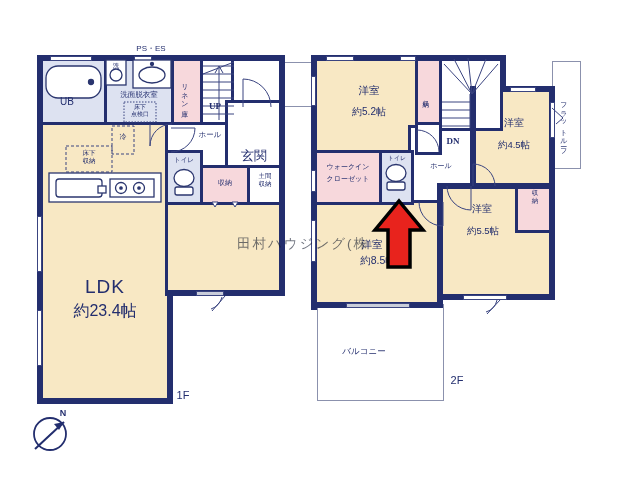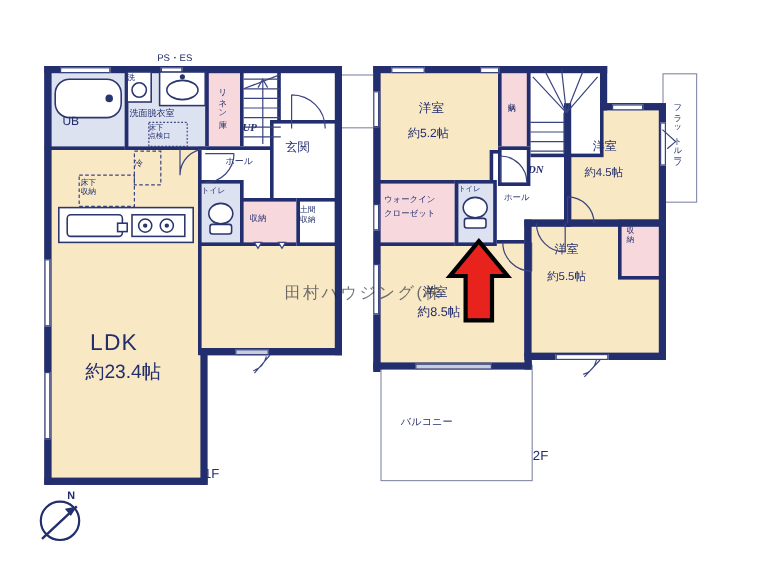--- a/index.html
+++ b/index.html
@@ -7,24 +7,24 @@
          font-family:"Liberation Sans",sans-serif;}
   .room{position:absolute;box-sizing:border-box;border:3px solid #232e6e;z-index:1;}
   .cream{background:#f8e8c4;}
   .pink{background:#f7d8dc;}
   .blue{background:#dde2f1;}
   .white{background:#ffffff;}
   .thin{border-width:1.5px;border-color:#8b91ad;z-index:2;}
   .wall{position:absolute;background:#232e6e;z-index:10;}
   .win{position:absolute;background:#ffffff;border:1px solid #3a4480;box-sizing:border-box;z-index:12;}
   .win.gray{background:#c9cdda;}
-  .lbl{position:absolute;color:#232e6e;line-height:1.18;z-index:30;
+  .lbl{position:absolute;color:#232e6e;text-align:center;line-height:1.18;z-index:30;
        white-space:pre-line;}
   .v{writing-mode:vertical-rl;text-orientation:upright;letter-spacing:1px;}
-  .stair-lbl{font-family:"Liberation Serif",serif;font-style:italic;font-weight:bold;}
+  .stair-lbl{font-family:"Liberation Serif",serif;font-weight:bold;}
   .wm{position:absolute;z-index:45;color:#0f172a;opacity:.6;white-space:nowrap;
       letter-spacing:2px;text-align:left;}
   svg{position:absolute;left:0;top:0;z-index:15;pointer-events:none;}
   #arrow-svg{z-index:40;}
   #compass-svg{z-index:30;}
 </style>
 </head>
 <body>
 
 <div id="stage">
@@ -174,21 +174,21 @@
   <div class="lbl" style="left:56px;top:408px;width:14px;font-size:9px;font-weight:bold">N</div>
 
   <div class="lbl" style="left:131px;top:44px;width:40px;font-size:8px">PS・ES</div>
   <div class="lbl" style="left:52px;top:96px;width:30px;font-size:10px">UB</div>
   <div class="lbl" style="left:108px;top:91px;width:62px;font-size:7.5px">洗面脱衣室</div>
   <div class="lbl" style="left:124px;top:104px;width:32px;font-size:6px">床下
 点検口</div>
   <div class="lbl v" style="left:180px;top:68px;height:48px;font-size:7px">リネン庫</div>
   <div class="lbl stair-lbl" style="left:202px;top:101px;width:26px;font-size:9px">UP</div>
   <div class="lbl" style="left:188px;top:131px;width:44px;font-size:7.5px">ホール</div>
-  <div class="lbl" style="left:238px;top:118px;width:32px;font-size:10px">玄関</div>
+  <div class="lbl" style="left:238px;top:148px;width:32px;font-size:13px">玄関</div>
   <div class="lbl" style="left:168px;top:156px;width:32px;font-size:6.5px">トイレ</div>
   <div class="lbl" style="left:208px;top:179px;width:34px;font-size:7px">収納</div>
   <div class="lbl" style="left:250px;top:172px;width:30px;font-size:6.5px">土間
 収納</div>
   <div class="lbl" style="left:106px;top:62px;width:20px;font-size:6.5px">洗</div>
   <div class="lbl" style="left:112px;top:133px;width:22px;font-size:7px">冷</div>
   <div class="lbl" style="left:67px;top:149px;width:44px;font-size:6.5px">床下
 収納</div>
   <div class="lbl" style="left:75px;top:276px;width:60px;font-size:19px;letter-spacing:1px">LDK</div>
   <div class="lbl" style="left:71px;top:302px;width:68px;font-size:16px">約23.4帖</div>

